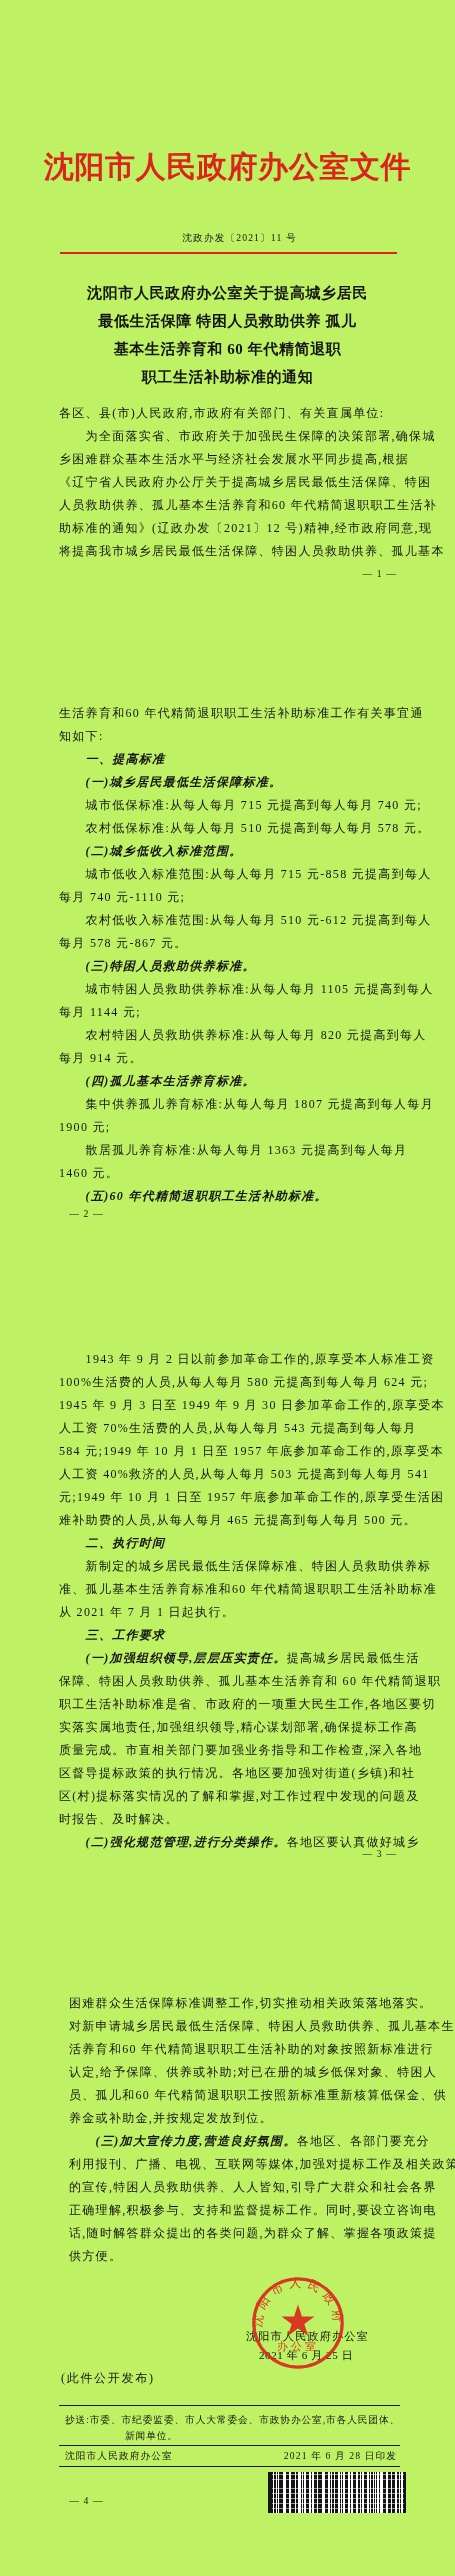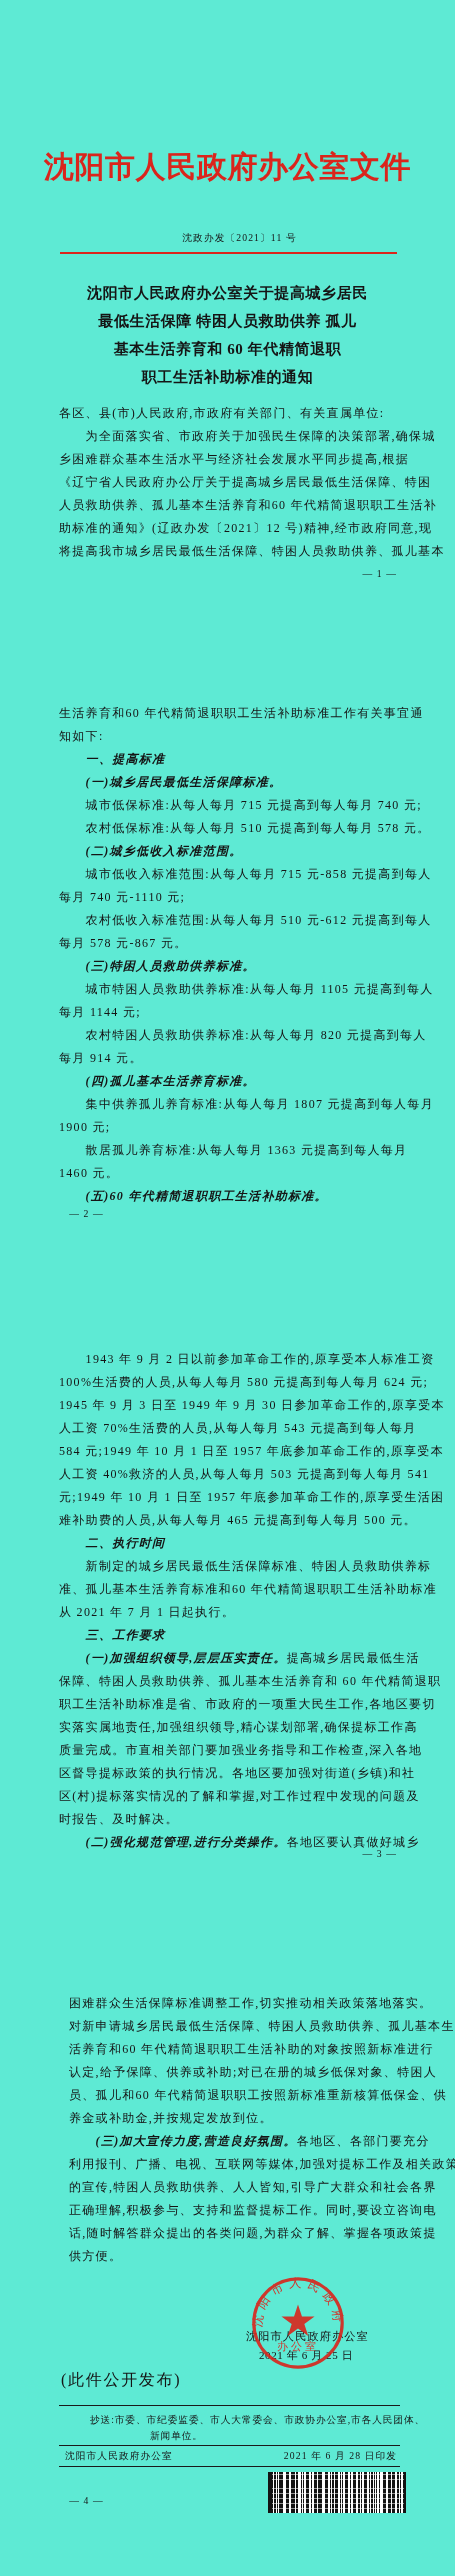--- a/index.html
+++ b/index.html
@@ -1,37 +1,37 @@
 <!DOCTYPE html>
 <html style="--red: #da251c; --ink: #1a1a1a;font-size:9.2px"><head>
 <meta charset="utf-8">
 <title>Document</title>
 <style>
   html,body{margin:0;padding:0;background:#ffffff;}
-  .canvas{position:relative;width:455px;height:2576px;background:#5eead4;overflow:hidden;
+  .canvas{position:relative;width:455px;height:2576px;background:#bef264;overflow:hidden;
           font-family:"Liberation Serif","DejaVu Serif",serif;color:#151515;}
   .abs{position:absolute;}
   .masthead{top:147px;left:0;width:455px;text-align:center;font-size:30px;font-weight:bold;
             color:var(--red);letter-spacing:0.6px;white-space:nowrap;}
   .docno{top:232px;left:12px;width:455px;text-align:center;font-size:9.7px;letter-spacing:1.1px;}
   .redrule{top:252px;left:60px;width:337px;height:1.7px;background:var(--red);}
   .doctitle{top:279px;left:0;width:455px;text-align:center;font-size:15px;font-weight:bold;
             line-height:28px;letter-spacing:0.6px;}
   .textblock{left:59px;width:344px;font-size:12px;line-height:23px;letter-spacing:1.3px;}
   .tline{height:23px;white-space:nowrap;overflow:visible;}
   .bold{font-weight:bold;font-style:italic;}
   .pageno{font-size:9.7px;letter-spacing:1.1px;left:59px;width:338px;height:17px;line-height:17px;}
   .pn-right{text-align:right;padding-right:12.6px;}
   .pn-left{text-align:left;padding-left:10.3px;}
   .signer{left:246px;top:2329px;font-size:11.2px;letter-spacing:1.1px;white-space:nowrap;}
   .signdate{left:259px;top:2348px;font-size:11px;letter-spacing:0.6px;white-space:nowrap;}
-  .pubnote{left:61px;top:2370px;font-size:16px;letter-spacing:1.7px;white-space:nowrap;}
+  .pubnote{left:61px;top:2370px;font-size:12px;letter-spacing:1.7px;white-space:nowrap;}
   .seal{left:248px;top:2273px;width:100px;height:100px;color:var(--red);opacity:.9;z-index:3;}
   .blackrule{left:59px;width:341px;height:1.1px;background:#1a1a1a;}
-  .ccline{font-size:9.7px;letter-spacing:0.9px;line-height:16px;white-space:nowrap;margin-left:25px;}
+  .ccline{font-size:9.7px;letter-spacing:0.9px;line-height:16px;white-space:nowrap;}
   .printrow{font-size:9.7px;letter-spacing:1.1px;line-height:16px;white-space:nowrap;}
   .print-date-wrap{left:59px;top:2448px;width:338px;text-align:right;padding-right:2.3px;}
   .barcode{left:268px;top:2472px;width:132px;height:41px;background-color:#ffffff;
     border-left:4.6px solid #141414;border-right:2.9px solid #141414;
     background-image:
       repeating-linear-gradient(0deg, transparent 0 4px, rgba(255,255,255,.55) 4px 4.9px),
       repeating-linear-gradient(90deg, #141414 0 1.1px, transparent 1.1px 2px, #141414 2px 2.6px,
         transparent 2.6px 4.6px, #141414 4.6px 6.3px, transparent 6.3px 7.2px, #141414 7.2px 7.7px,
         transparent 7.7px 9.7px),
       repeating-linear-gradient(90deg, transparent 0 2.9px, #141414 2.9px 3.7px, transparent 3.7px 8px,

